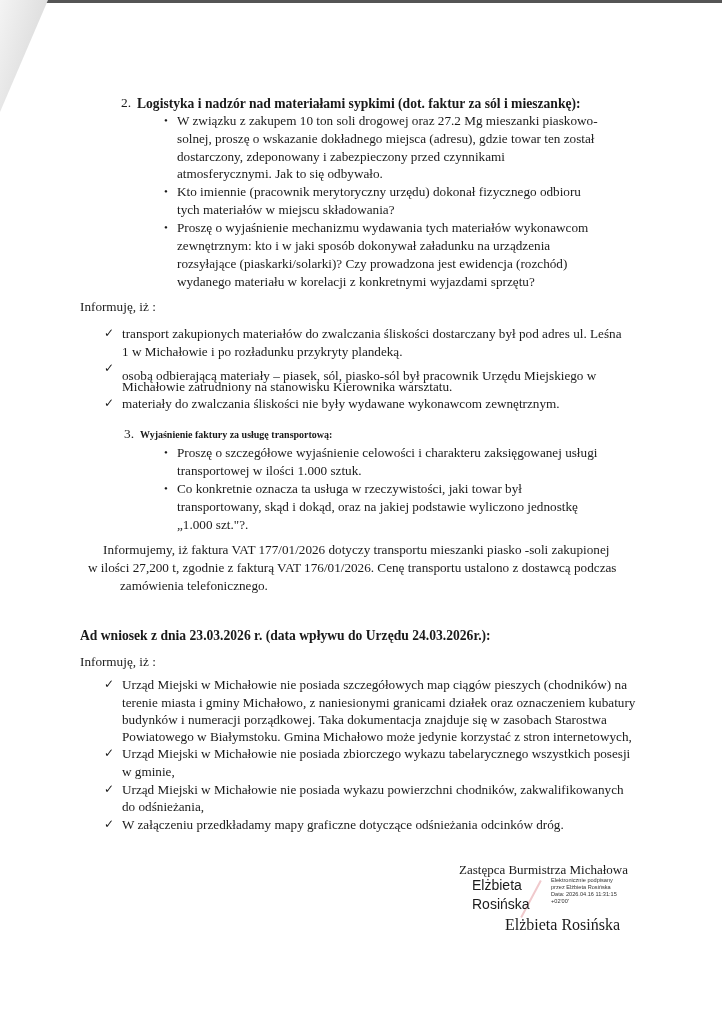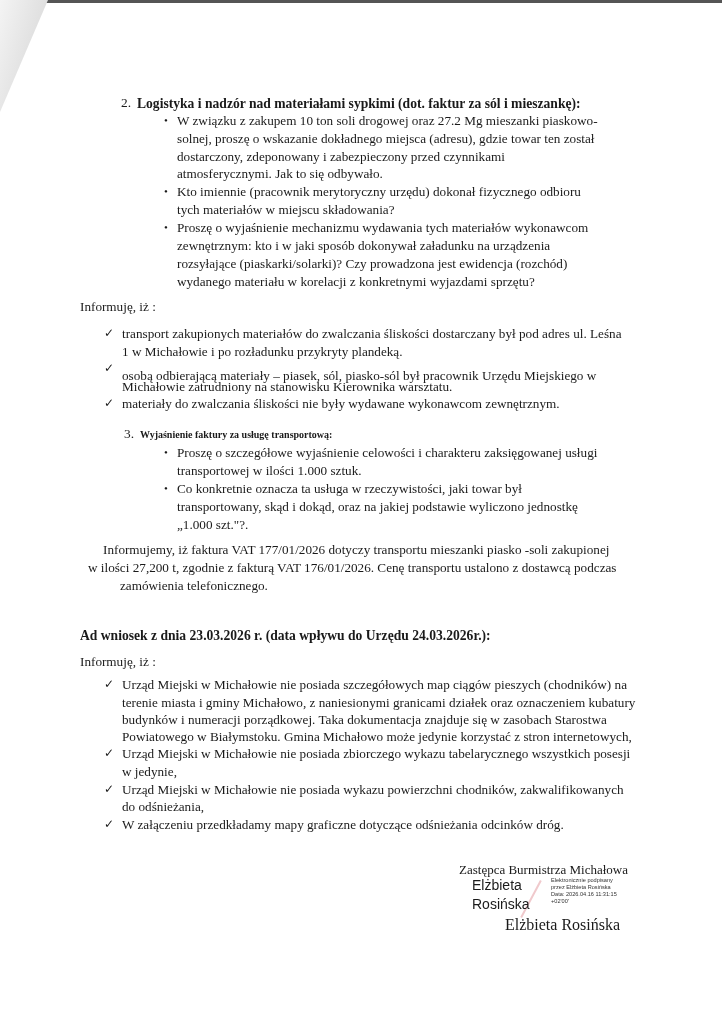--- a/index.html
+++ b/index.html
@@ -91,21 +91,21 @@
   <span class="abs" style="left:80px;top:653px;">Informuję, iż :</span>
 
   <span class="chk" style="left:104px;top:676px;">✓</span>
   <span class="abs" style="left:122px;top:676px;">Urząd Miejski w Michałowie nie posiada szczegółowych map ciągów pieszych (chodników) na</span>
   <span class="abs" style="left:122px;top:694px;">terenie miasta i gminy Michałowo, z naniesionymi granicami działek oraz oznaczeniem kubatury</span>
   <span class="abs" style="left:122px;top:711px;">budynków i numeracji porządkowej. Taka dokumentacja znajduje się w zasobach Starostwa</span>
   <span class="abs" style="left:122px;top:728px;">Powiatowego w Białymstoku. Gmina Michałowo może jedynie korzystać z stron internetowych,</span>
 
   <span class="chk" style="left:104px;top:745px;">✓</span>
   <span class="abs" style="left:122px;top:745px;">Urząd Miejski w Michałowie nie posiada zbiorczego wykazu tabelarycznego wszystkich posesji</span>
-  <span class="abs" style="left:122px;top:763px;">w jedynie,</span>
+  <span class="abs" style="left:122px;top:763px;">w gminie,</span>
 
   <span class="chk" style="left:104px;top:781px;">✓</span>
   <span class="abs" style="left:122px;top:781px;">Urząd Miejski w Michałowie nie posiada wykazu powierzchni chodników, zakwalifikowanych</span>
   <span class="abs" style="left:122px;top:798px;">do odśnieżania,</span>
 
   <span class="chk" style="left:104px;top:816px;">✓</span>
   <span class="abs" style="left:122px;top:816px;">W załączeniu przedkładamy mapy graficzne dotyczące odśnieżania odcinków dróg.</span>
 </div>
 
 <div>

